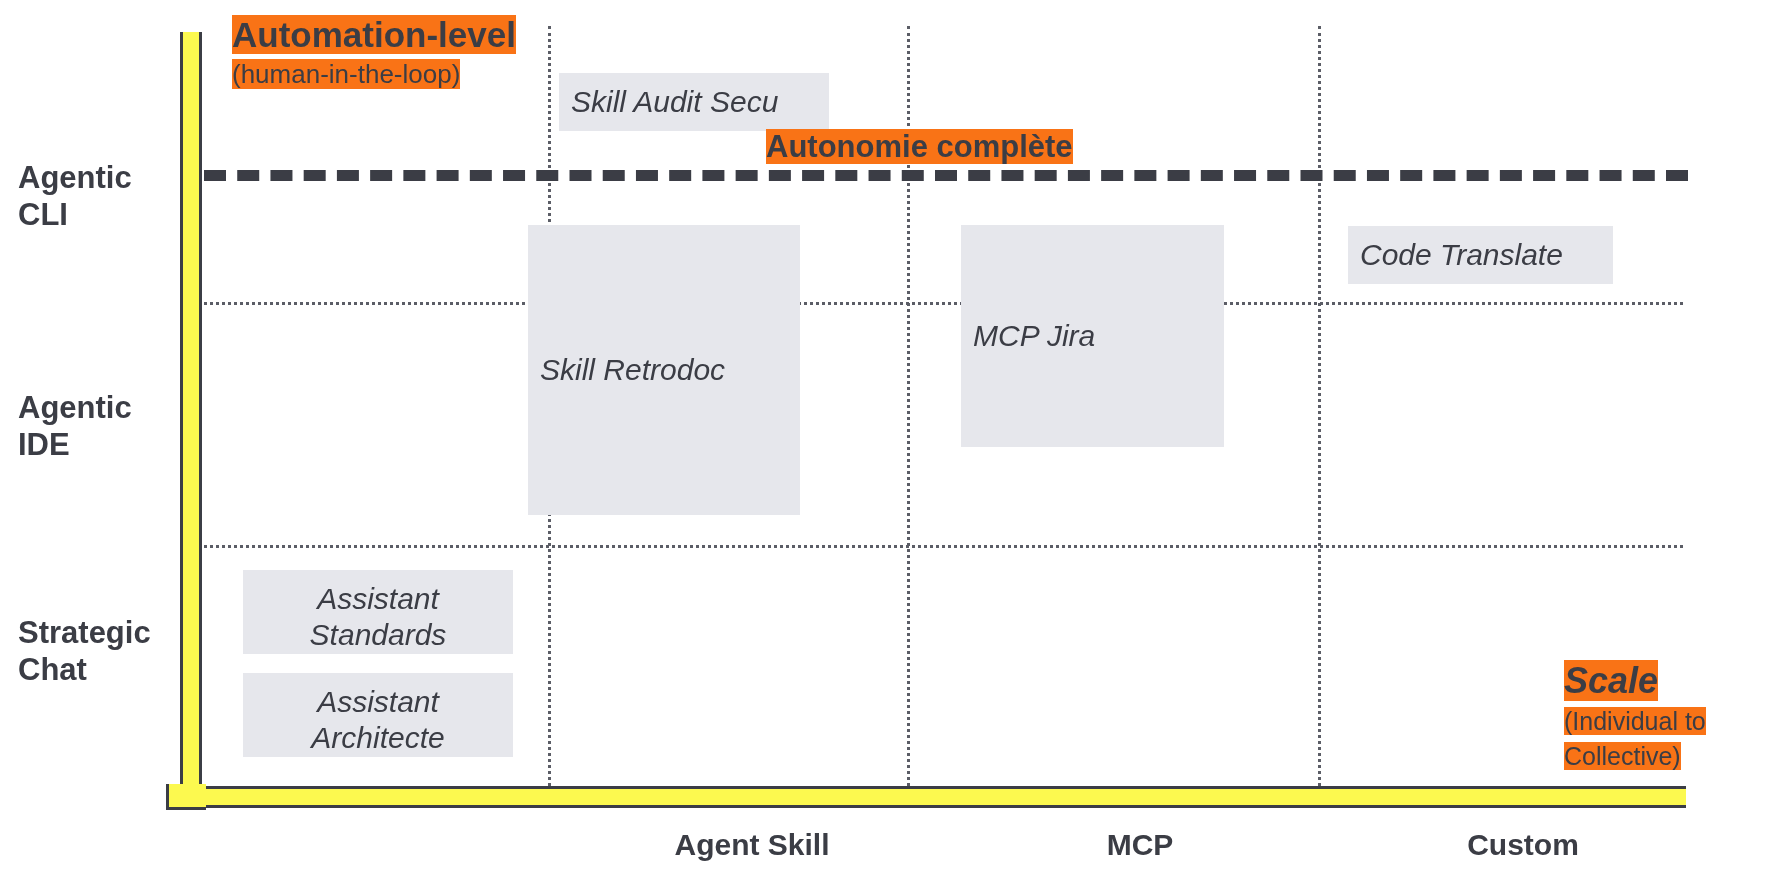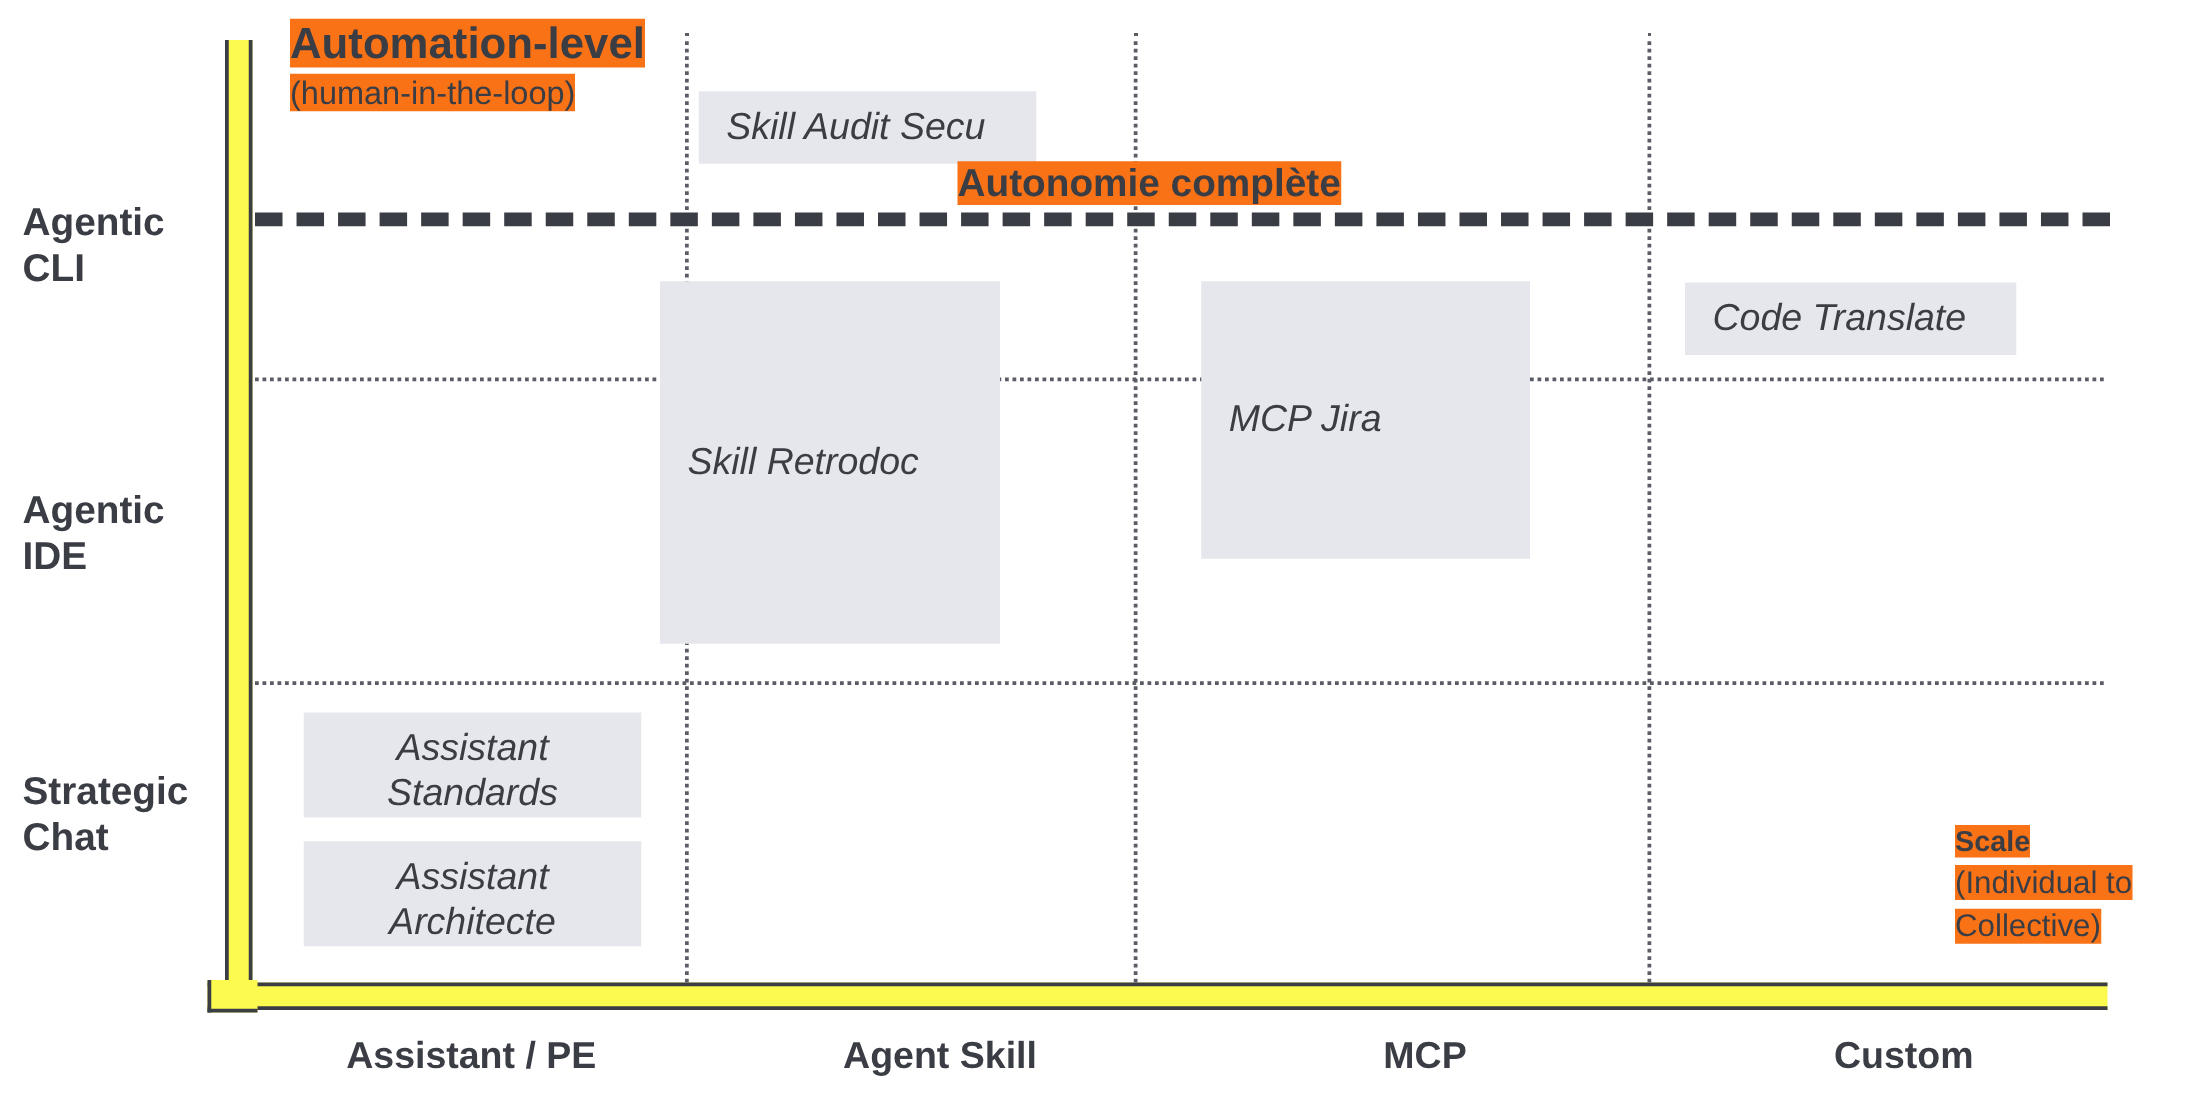--- a/index.html
+++ b/index.html
@@ -101,21 +101,21 @@
     color: #3B3D45;
     font-style: italic;
     font-size: 30px;
     line-height: 1.22;
     padding: 0 8px;
     box-sizing: border-box;
   }
   .item-box.left-text {
     justify-content: flex-start;
     text-align: left;
-    padding-left: 22px;
+    padding-left: 12px;
   }
 
   
   .y-cat {
     position: absolute;
     left: 18px;
     width: 160px;
     color: #3B3D45;
     font-weight: bold;
     font-size: 31px;
@@ -160,21 +160,21 @@
     font-weight: bold;
     font-size: 31px;
     line-height: 1.2;
   }
   .anno-scale {
     position: absolute;
     left: 1564px;
     top: 660px;
     width: 200px;
   }
-  .anno-scale .anno-title { font-size: 23px; }
+  .anno-scale .anno-title { font-size: 36px; font-style: italic; }
   .anno-scale .anno-sub { font-size: 25px; }
 </style>
 </head>
 <body>
 
 <div id="canvas">
 
   <div class="y-axis-shaft"></div>
   <svg class="y-axis-head" width="54" height="34" viewBox="0 0 54 34" style="overflow:visible;">
     <polygon points="27,2 52,30 2,30" fill="#FCF94F" stroke="#3B3D45" stroke-width="3.5" stroke-linejoin="miter"></polygon>
@@ -204,21 +204,20 @@
   </div>
   <div class="y-cat" style="top:390px;">
     <div>Agentic</div>
     <div>IDE</div>
   </div>
   <div class="y-cat" style="top:615px;">
     <div>Strategic</div>
     <div>Chat</div>
   </div>
 
-  <div class="x-cat" style="left:377px;">Assistant / PE</div>
   <div class="x-cat" style="left:752px;">Agent Skill</div>
   <div class="x-cat" style="left:1120px;margin-left:20px;">MCP</div>
   <div class="x-cat" style="left:1523px;">Custom</div>
 
   <div class="item-box left-text" style="left:559px; top:73px; width:270px; height:58px;">
     <span>Skill Audit Secu</span>
   </div>
 
   <div class="item-box left-text" style="left:528px; top:225px; width:272px; height:290px;">
     <span>Skill Retrodoc</span>

